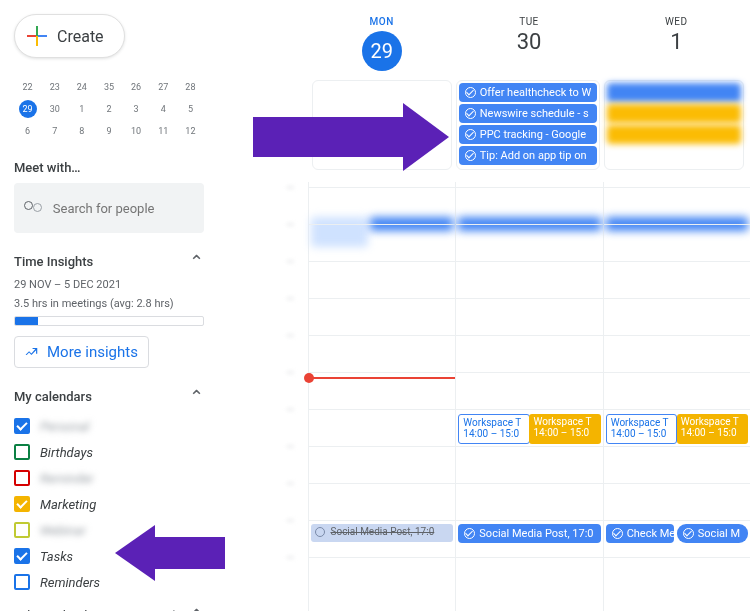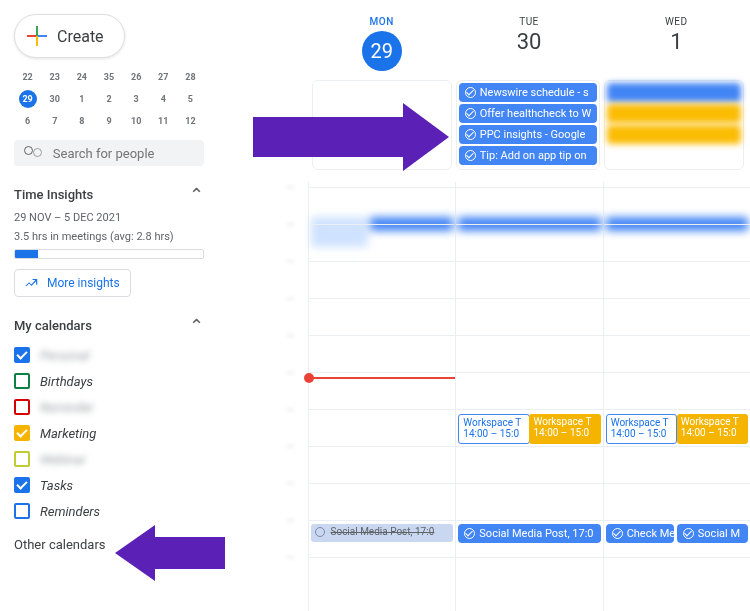--- a/index.html
+++ b/index.html
@@ -13,42 +13,42 @@
   .plus { width:20px; height:20px; position:relative; }
   .plus span{position:absolute;}
   .plus .h{left:0;top:9px;width:20px;height:2px;}
   .plus .v{left:9px;top:0;width:2px;height:20px;}
   .plus .h1{background:#ea4335;width:10px;}
   .plus .h2{background:#4285f4;left:10px;width:10px;}
   .plus .v1{background:#34a853;height:10px;}
   .plus .v2{background:#fbbc04;top:10px;height:10px;}
 
   
-  .mini-cal{ margin-top:8px;font-weight:bold; }
+  .mini-cal{ margin-top:18px; }
   .mini-row{ display:grid; grid-template-columns:repeat(7,1fr); }
   .mini-cell{ display:flex; align-items:center; justify-content:center; height:22px; font-size:9px; color:#70757a; cursor:pointer;}
   .mini-cell.today{ }
   .mini-cell.today span{ width:18px; height:18px; border-radius:50%; background:#1a73e8; color:#fff; display:flex;align-items:center;justify-content:center;}
 
   
   .section-label { font-size:13px; color:#3c4043; font-weight:500; margin-top:18px; display:flex; align-items:center; justify-content:space-between;}
   .chev { cursor:pointer; user-select:none; font-size:18px; color:#5f6368;}
 
   
-  .search-people { margin-top:8px; height:26px; background:#f1f3f4; border-radius:4px; display:flex; align-items:center; padding:0 10px; gap:10px;}
+  .search-people { margin-top:8px; height:50px; background:#f1f3f4; border-radius:4px; display:flex; align-items:center; padding:0 10px; gap:10px;}
   .search-people input { border:none; background:transparent; outline:none; font-size:13px; color:#5f6368; width:100%;}
   .people-icon{ width:20px; height:14px; position:relative;}
   .people-icon::before{content:"";position:absolute;left:0;top:0;width:7px;height:7px;border:1.5px solid #5f6368;border-radius:50%;}
   .people-icon::after{content:"";position:absolute;left:9px;top:2px;width:7px;height:7px;border:1.5px solid #9aa0a6;border-radius:50%;}
 
   .subtext { font-size:11px; color:#5f6368; margin-top:6px; }
   .meter { height:10px; border:1px solid #dadce0; border-radius:2px; margin-top:6px; overflow:hidden;}
   .meter-fill{ height:100%; background:#1a73e8; width:12%;}
 
-  .insights-btn { margin-top:10px; display:inline-flex; align-items:center; gap:8px; border:1px solid #dadce0; border-radius:4px; padding:6px 10px; color:#1a73e8; font-size:12px; cursor:pointer;}
+  .insights-btn { margin-top:10px; display:inline-flex; align-items:center; gap:8px; border:1px solid #dadce0; border-radius:4px; padding:6px 10px; color:#1a73e8; font-size:15px; cursor:pointer;}
 
   
   .cal-list { margin-top:6px;font-style:italic; }
   .cal-item { display:flex; align-items:center; gap:10px; height:26px; font-size:13px; cursor:pointer;}
   .cbox { width:16px; height:16px; border-radius:2px; border:2px solid; flex-shrink:0; position:relative;}
   .cbox.checked::after{content:"";position:absolute;left:3px;top:0px;width:4px;height:8px;border:solid #fff;border-width:0 2px 2px 0;transform:rotate(45deg);}
   .blurred { filter: blur(3px); color:#9aa0a6;}
 
   .other-row { display:flex; align-items:center; gap:10px; margin-top:10px; font-size:13px;}
 
@@ -136,20 +136,23 @@
         <div class="mini-cell">6</div>
         <div class="mini-cell">7</div>
         <div class="mini-cell">8</div>
         <div class="mini-cell">9</div>
         <div class="mini-cell">10</div>
         <div class="mini-cell">11</div>
         <div class="mini-cell">12</div>
       </div>
     </div>
 
+  <div class="section-label">
+    <span>Meet with…</span>
+  </div>
   <div class="search-people">
     <span class="people-icon"></span>
     <input placeholder="Search for people" style="">
   </div>
 
   <div class="section-label">
     <span>Time Insights</span>
     <span class="chev">⌃</span>
   </div>
   <div class="subtext">29 NOV – 5 DEC 2021</div>
@@ -219,29 +222,29 @@
         <div class="dnum" style="color: rgb(60, 64, 67);">1</div>
       </div>
     </div>
 
   <div class="allday-row">
     <div></div>
     <div class="allday-cell"></div>
     <div class="allday-cell" id="tue-allday">
         <div class="chip">
           <span class="ck"></span>
-          <span>Newswire schedule - s</span>
+          <span>Offer healthcheck to W</span>
         </div>
         <div class="chip">
           <span class="ck"></span>
-          <span>Offer healthcheck to W</span>
+          <span>Newswire schedule - s</span>
         </div>
         <div class="chip">
           <span class="ck"></span>
-          <span>PPC insights - Google</span>
+          <span>PPC tracking - Google</span>
         </div>
         <div class="chip">
           <span class="ck"></span>
           <span>Tip: Add on app tip on</span>
         </div>
       </div>
     <div class="allday-cell">
       <div class="blur-chip blur-blue"></div>
       <div class="blur-chip blur-yellow"></div>
       <div class="blur-chip blur-yellow"></div>
@@ -320,21 +323,21 @@
           <div>14:00 – 15:0</div>
       </div>
       <div class="event-box yellow" style="left:50%;right:2px;top:232px;height:30px;">
         <div>Workspace T</div>
           <div>14:00 – 15:0</div>
       </div>
       <div class="chip" style="position:absolute;left:2px;right:52%;top:342px;">
         <span class="ck"></span>
         <span>Check Me</span>
       </div>
-      <div class="chip" style="position:absolute;left:50%;right:2px;top:342px;">
+      <div class="chip" style="position:absolute;left:50%;right:2px;top:342px;border-radius:9px;">
         <span class="ck"></span>
         <span>Social M</span>
       </div>
     <div class="hline" style="top: 5px;"></div>
         <div class="hline" style="top: 42px;"></div>
         <div class="hline" style="top: 79px;"></div>
         <div class="hline" style="top: 116px;"></div>
         <div class="hline" style="top: 153px;"></div>
         <div class="hline" style="top: 190px;"></div>
         <div class="hline" style="top: 227px;"></div>

